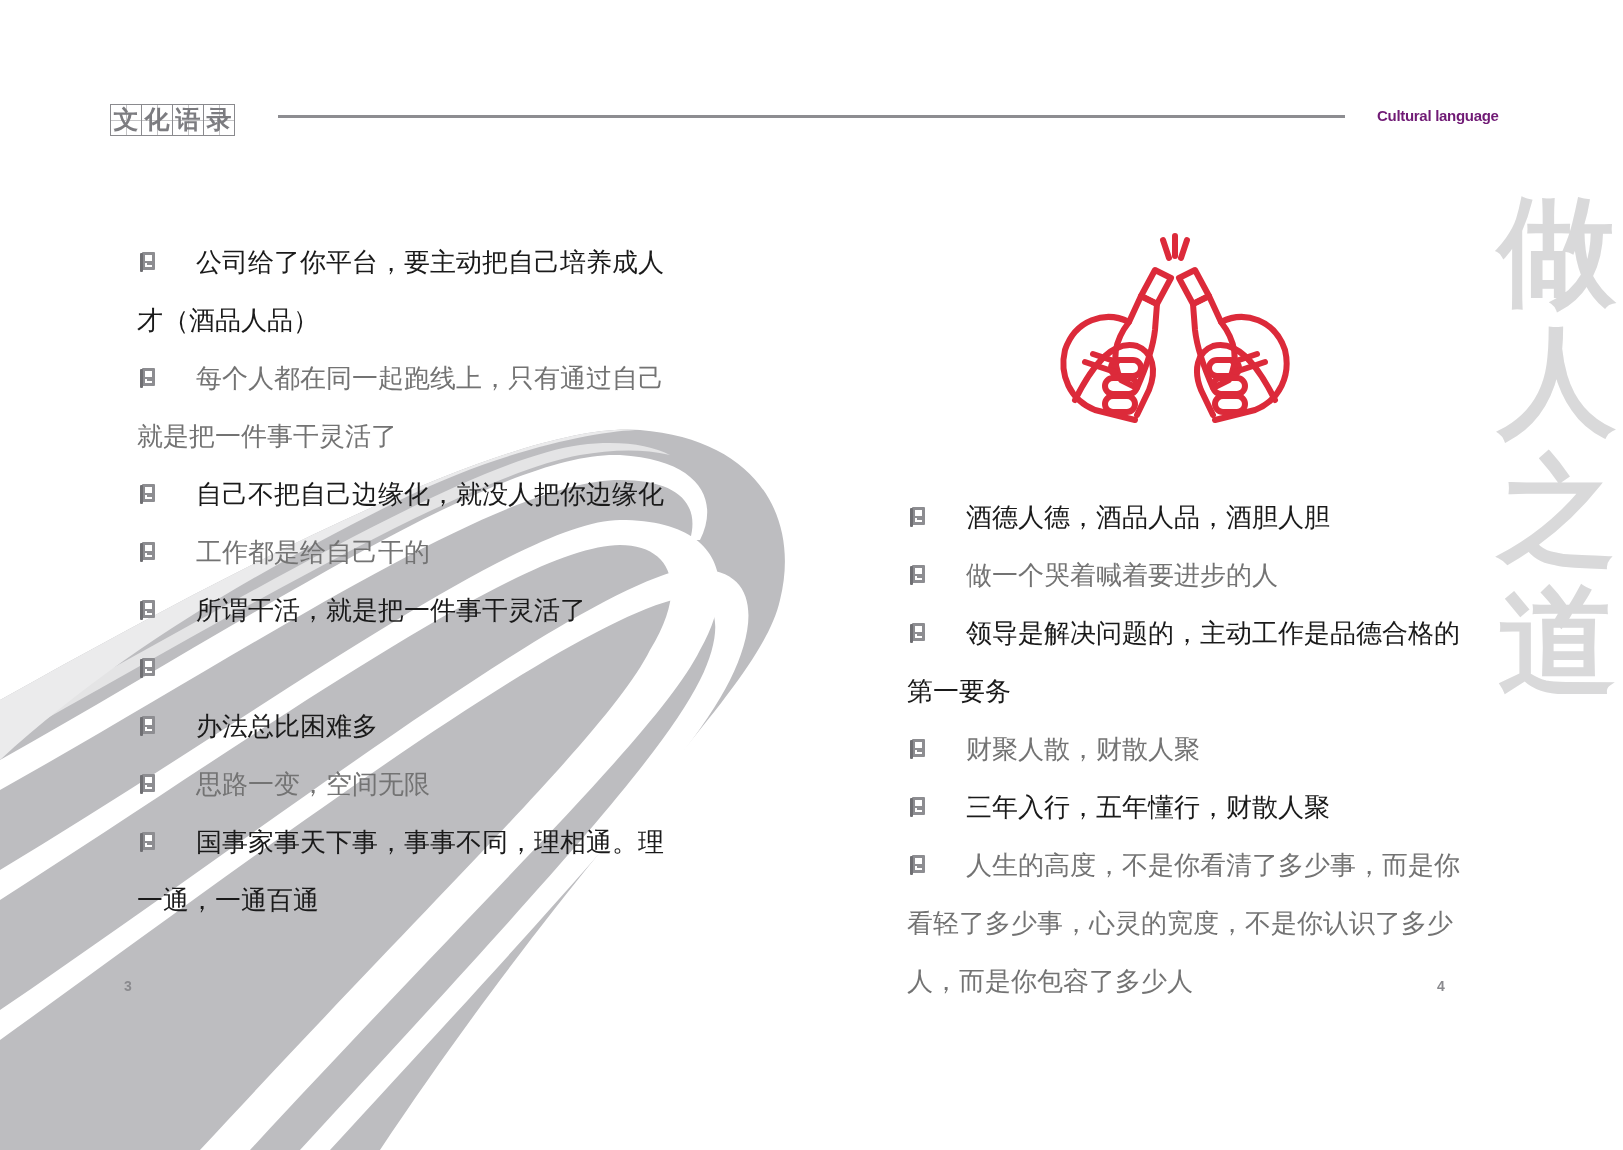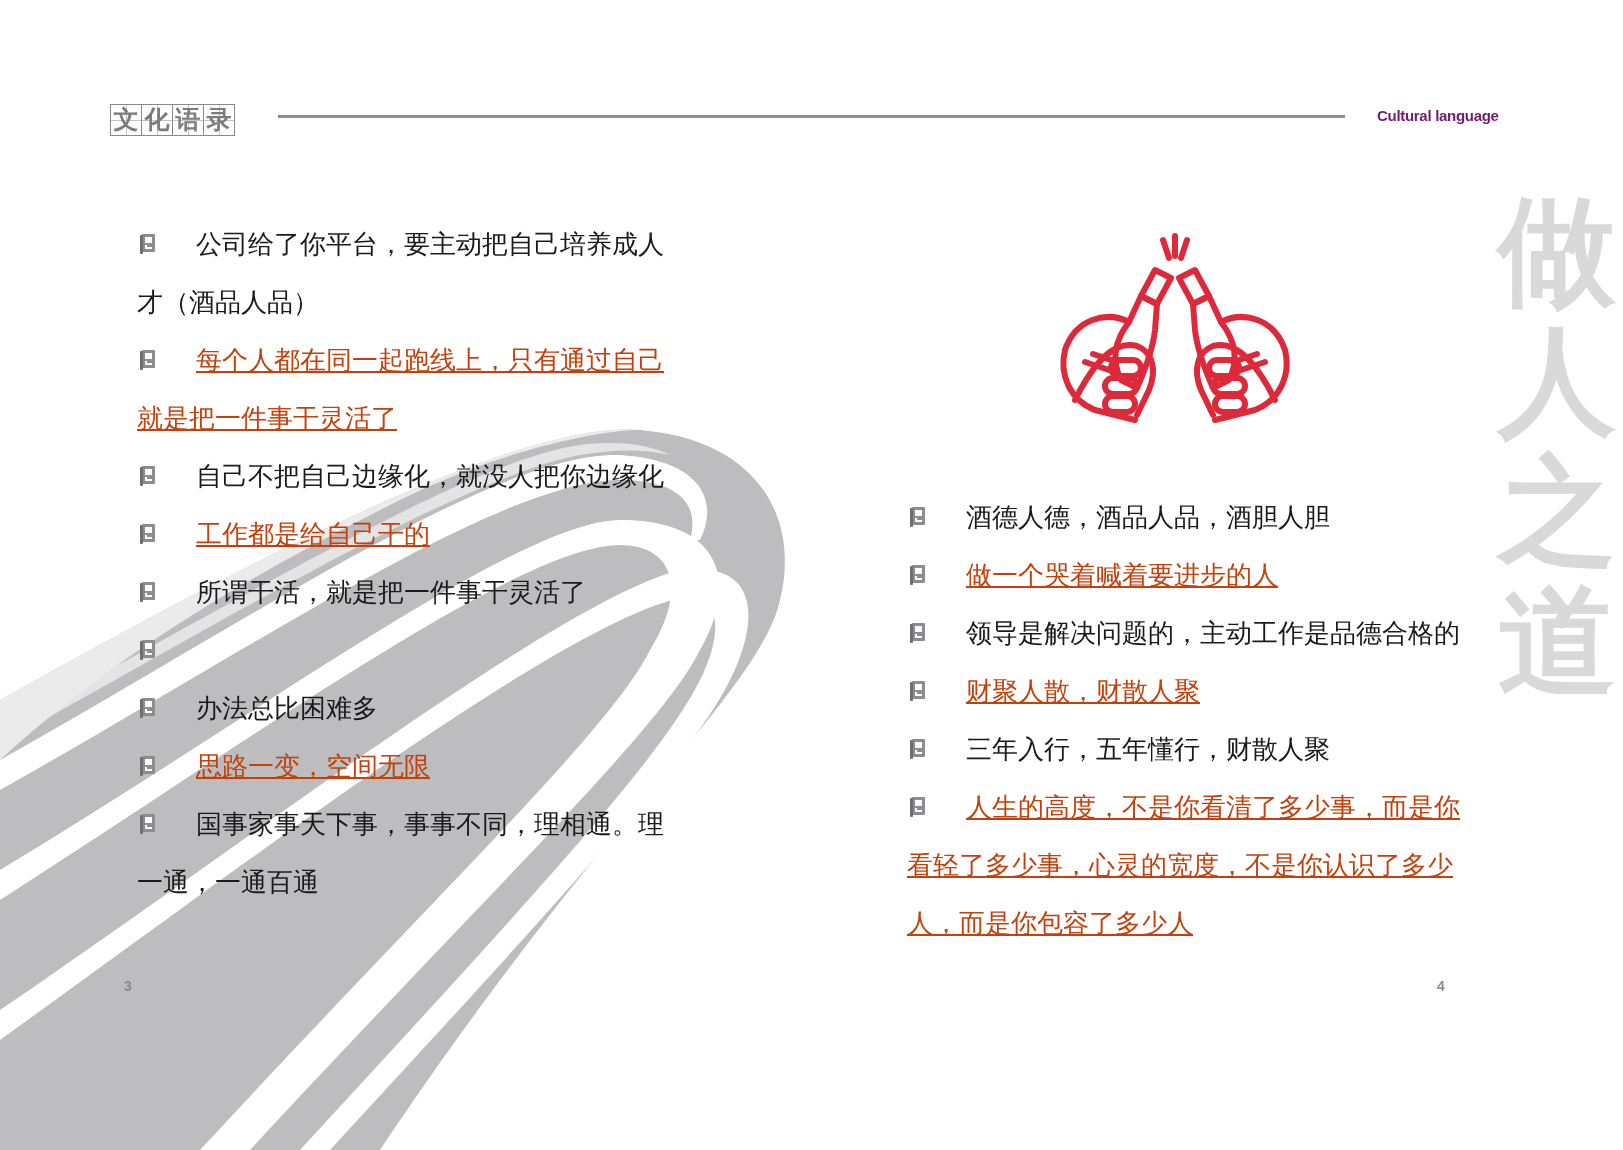--- a/index.html
+++ b/index.html
@@ -15,26 +15,26 @@
   .header-title .cell::after { content: ""; position: absolute; top: 50%; left: 0; right: 0; border-top: 1px solid #c4c4c6; }
   .header-title .cell span { position: relative; z-index: 1; }
   .header-rule { position: absolute; left: 278px; top: 115px; width: 1067px; height: 3px; background: #8d8d91; z-index: 2; }
   .header-en { position: absolute; left: 1377px; top: 107px; font-size: 15px; color: #701a75;
      font-family: "Liberation Sans", sans-serif; font-weight: bold; letter-spacing: -0.3px; z-index: 2; }
   .vertical-title { position: absolute; left: 1492px; top: 186px; width: 130px; z-index: 1;
      color: #d9d9da; font-family: "DejaVu Serif", "Liberation Serif", serif; font-weight: bold;
      font-size: 118px; line-height: 130px; text-align: center; }
   .vertical-title div { height: 130px; }
   .col { position: absolute; z-index: 3; font-size: 26px; line-height: 58px; }
-  .col-left { left: 140px; top: 215px; width: 570px; }
+  .col-left { left: 140px; top: 233px; width: 570px; }
   .col-right { left: 910px; top: 488px; width: 600px; }
   .item { margin: 0; }
   .item .bullet { display: inline-block; width: 16px; height: 20px; vertical-align: -1px; margin-right: 40px; }
   .black { color: #1a1a1a; }
-  .red { color: #c2410c; text-decoration: underline; }
+  .red { color: #737373; }
   .page-num { position: absolute; font-size: 14px; font-weight: bold; color: #8a8a8e;
      font-family: "Liberation Sans", sans-serif; z-index: 3; }
   .illustration { position: absolute; left: 1045px; top: 230px; width: 260px; height: 200px; z-index: 3; }
 </style>
 </head>
 <body>
 
 <svg class="road" viewBox="0 0 1623 1150">
   <path d="M0 1150 L0 700 C250 560 520 420 640 430 C760 440 800 520 780 600 C760 690 600 820 380 1150 Z" fill="#bdbdc0"></path>
   <path d="M0 870 C250 720 520 520 620 520 C720 520 740 580 700 650 C660 730 500 880 250 1150 L200 1150 C450 880 610 730 650 650 C690 585 670 545 620 545 C520 545 250 740 0 900 Z" fill="#ffffff"></path>
@@ -140,20 +140,21 @@
 <div class="col col-right">
   <p class="item black"><svg class="bullet">
         <use href="#bk"></use>
       </svg><span>酒德人德，酒品人品，酒胆人胆</span></p>
   <p class="item red"><svg class="bullet">
         <use href="#bk"></use>
       </svg><span>做一个哭着喊着要进步的人</span></p>
   <p class="item black" style="white-space:nowrap"><svg class="bullet">
         <use href="#bk"></use>
       </svg><span>领导是解决问题的，主动工作是品德合格的</span></p>
+  <p class="item black" style="margin-left:-3px">第一要务</p>
   <p class="item red"><svg class="bullet">
         <use href="#bk"></use>
       </svg><span>财聚人散，财散人聚</span></p>
   <p class="item black"><svg class="bullet">
         <use href="#bk"></use>
       </svg><span>三年入行，五年懂行，财散人聚</span></p>
   <p class="item red" style="white-space:nowrap"><svg class="bullet">
         <use href="#bk"></use>
       </svg><span>人生的高度，不是你看清了多少事，而是你</span></p>
   <p class="item red" style="margin-left:-3px; white-space:nowrap">看轻了多少事，心灵的宽度，不是你认识了多少</p>

